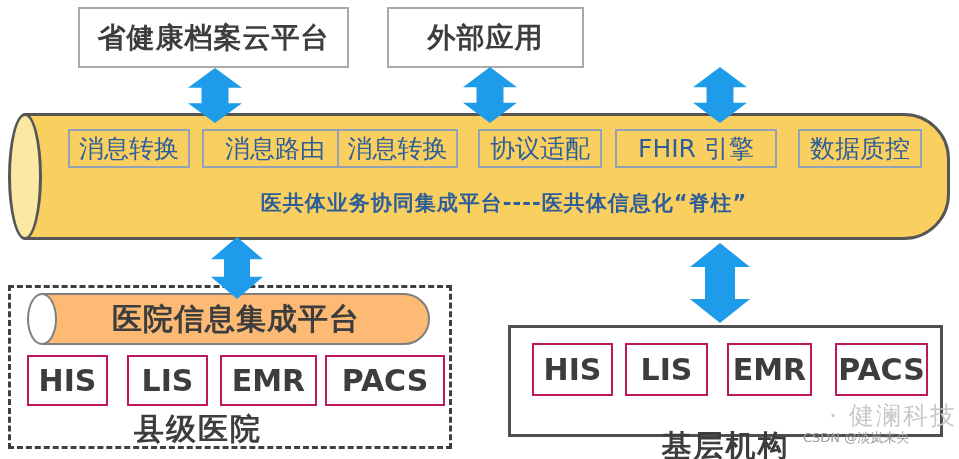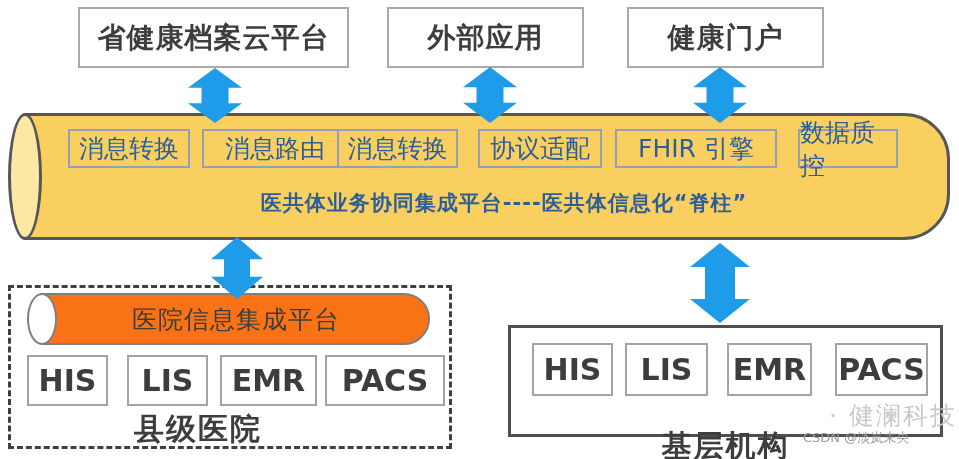--- a/index.html
+++ b/index.html
@@ -46,30 +46,30 @@
     position:absolute;left:44px;top:189px;width:920px;z-index:3;text-align:center;
     font-size:21px;font-weight:bold;color:var(--blue-text);letter-spacing:1px;
   }
   
   .dashed-box{
     position:absolute;left:8px;top:285px;width:444px;height:164px;box-sizing:border-box;
     border:3px dashed #3F3F3F;background:#fff;z-index:1;
   }
   .wcyl-body{
     position:absolute;left:42px;top:293px;width:388px;height:52px;box-sizing:border-box;
-    background:#f97316;border:2px solid #7F7F7F;border-radius:0 26px 26px 0;z-index:2;
+    background:#fdba74;border:2px solid #7F7F7F;border-radius:0 26px 26px 0;z-index:2;
     display:flex;align-items:center;justify-content:center;
-    font-size:25px;font-weight:normal;color:var(--dark-text);letter-spacing:1px;
+    font-size:30px;font-weight:bold;color:var(--dark-text);letter-spacing:1px;
   }
   .wcyl-cap{
     position:absolute;left:27px;top:293px;width:30px;height:52px;box-sizing:border-box;
     background:#fff;border:2px solid #7F7F7F;border-radius:50%;z-index:3;
   }
   .sysbox{
-    position:absolute;box-sizing:border-box;background:#fff;border:2px solid #a3a3a3;z-index:2;
+    position:absolute;box-sizing:border-box;background:#fff;border:2px solid #be185d;z-index:2;
     display:flex;align-items:center;justify-content:center;
     font-size:30px;font-weight:bold;color:var(--dark-text);
   }
   .group-label{
     position:absolute;z-index:2;text-align:center;
     font-size:30px;font-weight:bold;color:var(--dark-text);letter-spacing:2px;
   }
   
   .solid-box{
     position:absolute;left:508px;top:325px;width:435px;height:112px;box-sizing:border-box;
@@ -85,35 +85,34 @@
     font-size:13px;color:#9B9B9B;white-space:nowrap;
   }
 </style>
 </head>
 <body>
 
 <div class="canvas">
 
   <div class="tbox" style="left:78px;width:267px;">省健康档案云平台</div>
   <div class="tbox" style="left:387px;width:193px;">外部应用</div>
-  <div class="tbox" style="left:627px;width:193px;">健康门户</div>
 
   <div class="darrow ah36" style="left:188px;top:68px;width:54px;height:55px;"></div>
   <div class="darrow ah36" style="left:463px;top:67px;width:54px;height:56px;"></div>
   <div class="darrow ah36" style="left:693px;top:67px;width:54px;height:56px;"></div>
 
   <div class="cyl-body"></div>
   <div class="cyl-cap"></div>
 
   <div class="module" style="left:68px;width:122px;">消息转换</div>
   <div class="module" style="left:202px;width:146px;">消息路由</div>
   <div class="module" style="left:337px;width:121px;">消息转换</div>
   <div class="module" style="left:478px;width:124px;">协议适配</div>
   <div class="module" style="left:615px;width:162px;">FHIR 引擎</div>
-  <div class="module" style="left:798px;width:100px;">数据质控</div>
+  <div class="module" style="left:798px;width:124px;">数据质控</div>
 
   <div class="cyl-title">医共体业务协同集成平台----医共体信息化“脊柱”</div>
 
   <div class="darrow ah36" style="left:211px;top:237px;width:52px;height:62px;"></div>
   <div class="darrow ah30" style="left:690px;top:243px;width:60px;height:80px;"></div>
 
   <div class="dashed-box"></div>
   <div class="wcyl-body">医院信息集成平台</div>
   <div class="wcyl-cap"></div>
 

